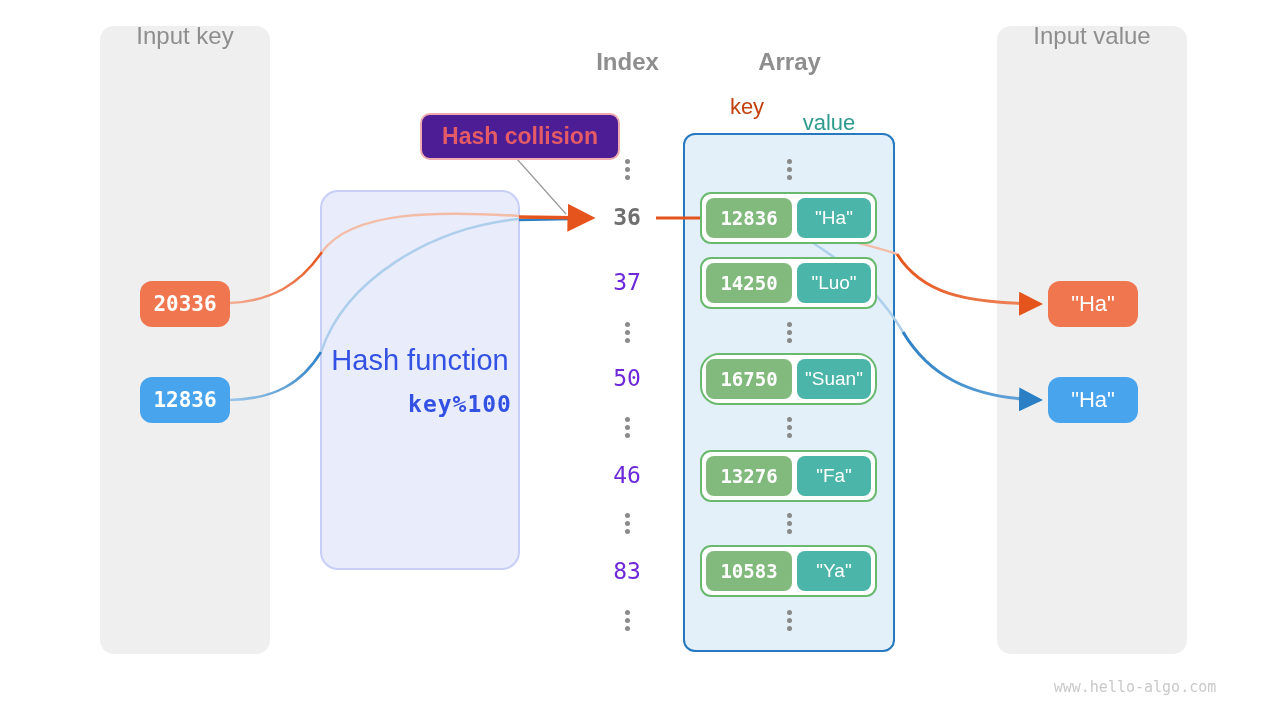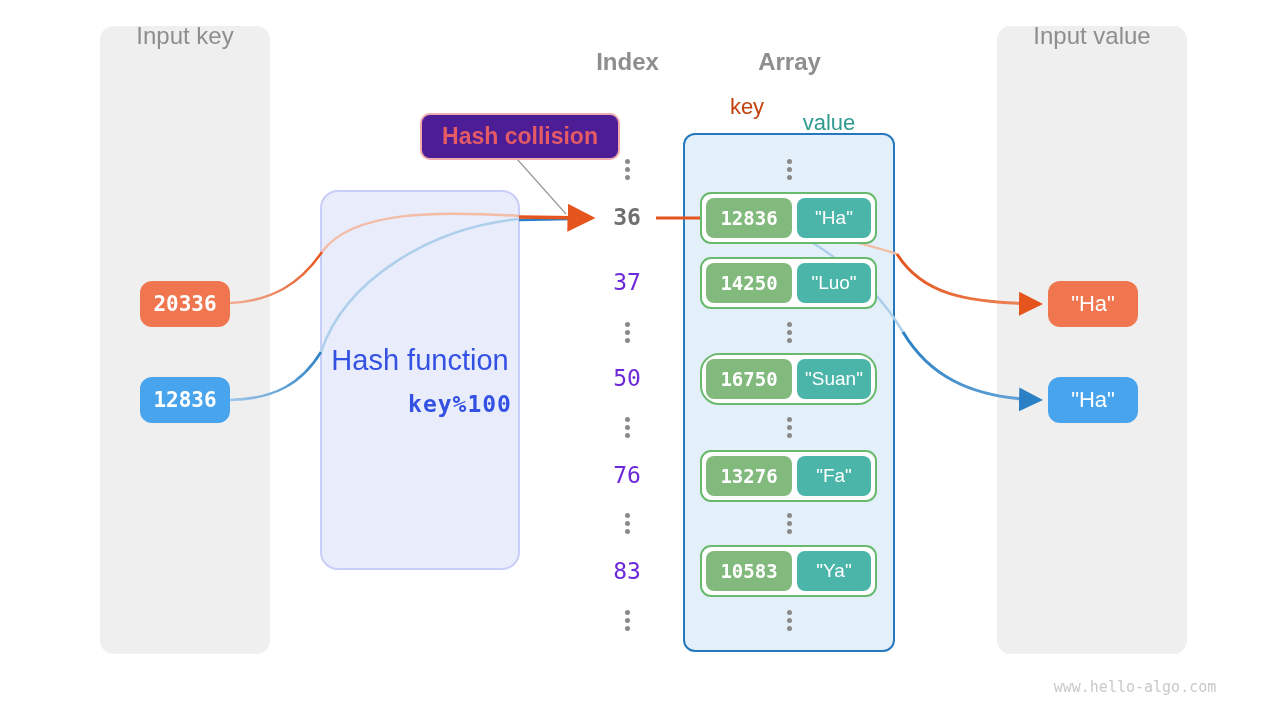--- a/index.html
+++ b/index.html
@@ -118,21 +118,21 @@
       <i></i>
       <i></i>
       <i></i>
     </div>
   <div class="idx" style="top:365px;">50</div>
   <div class="vdots" style="left:624px; top:417px;">
       <i></i>
       <i></i>
       <i></i>
     </div>
-  <div class="idx" style="top:462px;">76</div>
+  <div class="idx" style="top:462px;">46</div>
   <div class="vdots" style="left:624px; top:513px;">
       <i></i>
       <i></i>
       <i></i>
     </div>
   <div class="idx" style="top:558px;">83</div>
   <div class="vdots" style="left:624px; top:610px;">
       <i></i>
       <i></i>
       <i></i>

